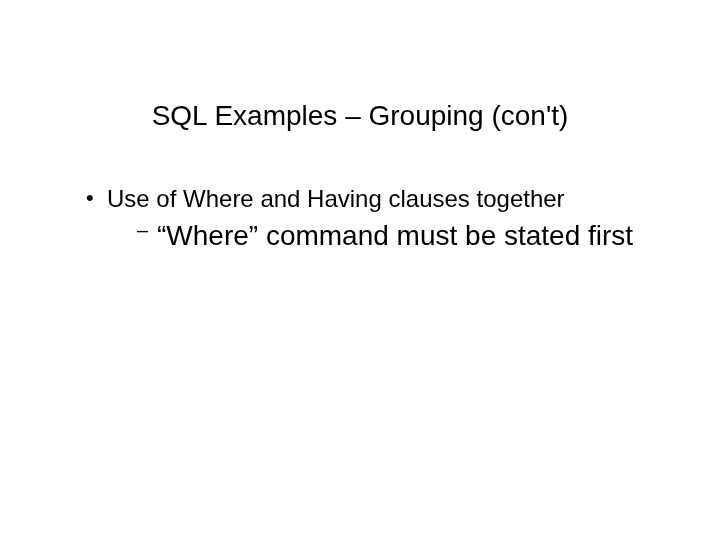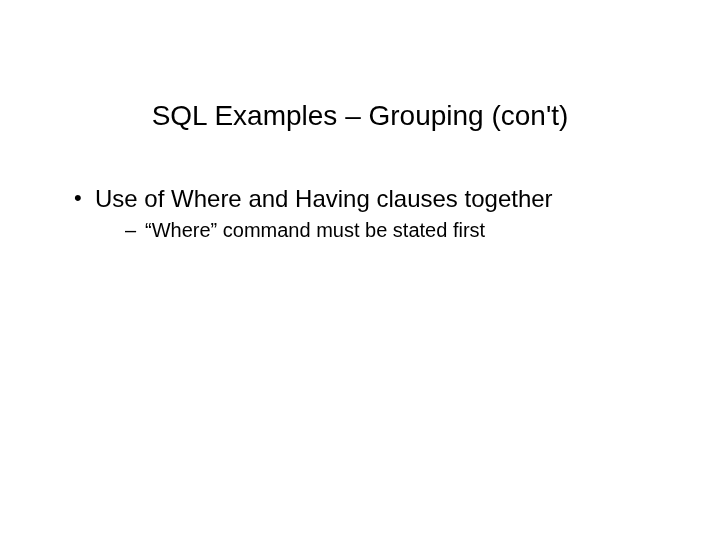--- a/index.html
+++ b/index.html
@@ -23,21 +23,21 @@
     left: 0;
     width: 720px;
     text-align: center;
     font-size: 28px;
     font-weight: normal;
     letter-spacing: 0px;
   }
   .body {
     position: absolute;
     top: 185px;
-    left: 70px;
+    left: 82px;
     width: 600px;
   }
   ul.level1 {
     list-style: none;
     margin: 0;
     padding: 0;
   }
   ul.level1 > li {
     position: relative;
     padding-left: 25px;
@@ -53,21 +53,21 @@
     font-size: 22px;
   }
   ul.level2 {
     list-style: none;
     margin: 4px 0 8px 0;
     padding: 0;
   }
   ul.level2 > li {
     position: relative;
     padding-left: 50px;
-    font-size: 20px;
+    font-size: 28px;
     line-height: 1.25;
     margin-bottom: 4px;
   }
   ul.level2 > li::before {
     content: "–";
     position: absolute;
     left: 30px;
     top: 0;
     font-size: 20px;
   }

